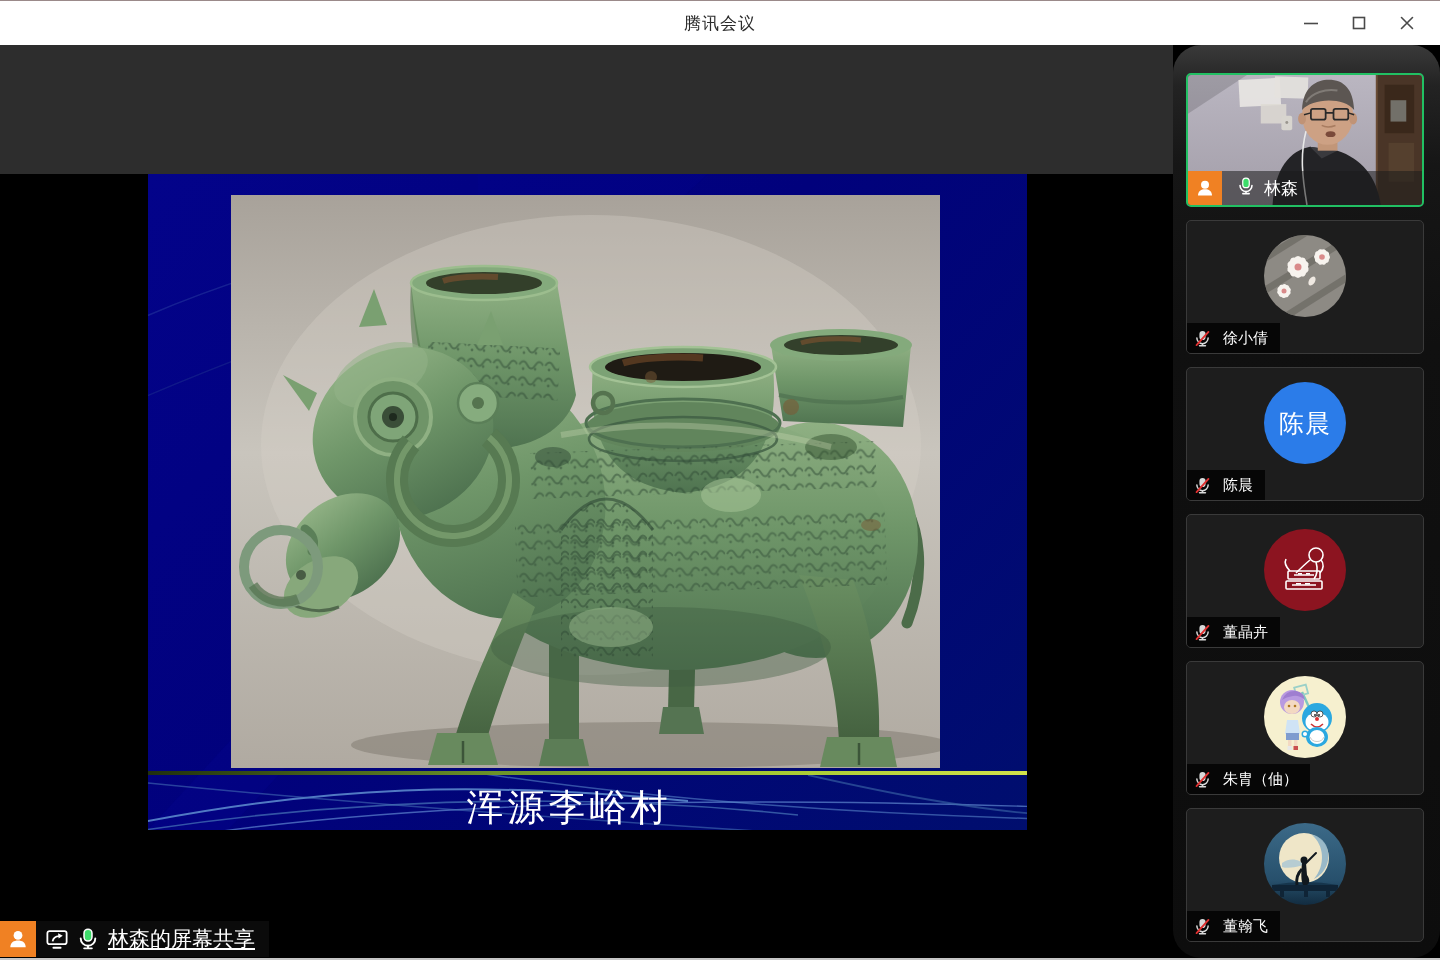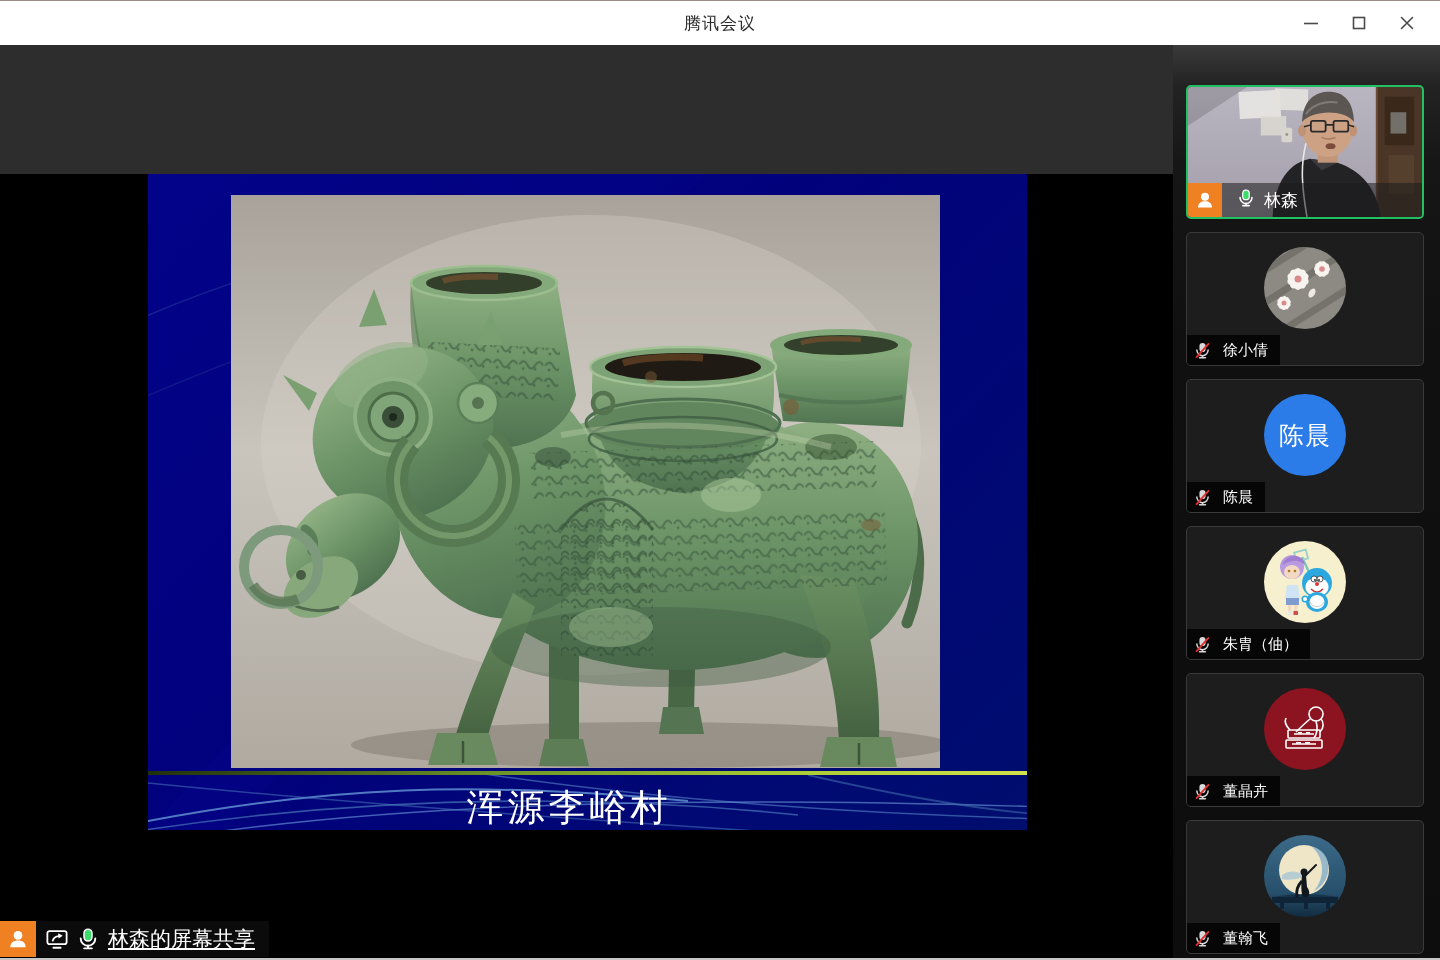--- a/index.html
+++ b/index.html
@@ -45,21 +45,22 @@
   }
   
   .share-banner{position:absolute;left:0;top:876px;height:36px;display:flex;align-items:stretch;}
   .presenter-badge{width:36px;height:36px;background:#f08123;display:flex;align-items:center;justify-content:center;flex:none;}
   .share-rest{display:flex;align-items:center;gap:9px;background:rgba(12,12,12,0.88);padding:0 14px 0 10px;}
   .share-rest .share-text{color:#fff;font-size:21px;white-space:nowrap;text-decoration:underline;}
   
   .sidebar{
     flex:1;position:relative;
     background:linear-gradient(#3a3a3a 0px,#232323 40px,#161616 120px,#101010 300px,#0d0d0d 100%);
-    padding:40px 0 0 13px;
+    padding:28px 0 0 13px;
+    border-radius:28px;
   }
   .tile{
     position:relative;width:238px;height:134px;margin-bottom:13px;
     background:#1d1d1d;border:1px solid #3a3a3a;border-radius:5px;overflow:hidden;
   }
   .tile.speaking{border:2px solid #21c063;}
   .tile .video{position:absolute;left:0;top:0;width:100%;height:100%;}
   .avatar{
     position:absolute;left:50%;top:14px;transform:translateX(-50%);
     width:82px;height:82px;border-radius:50%;overflow:hidden;
@@ -391,20 +392,51 @@
           <svg width="17" height="17" viewBox="0 0 16 16">
               <use href="#ic-mic-off"></use>
             </svg>
           <span>陈晨</span>
         </div>
       </div>
 
       <div class="tile">
         <div class="avatar">
           <svg width="82" height="82" viewBox="0 0 82 82">
+            <rect width="82" height="82" fill="#8c1420"></rect>
+            <g stroke="#ffffff" stroke-width="1.6" fill="none">
+              <circle cx="52" cy="26" r="7"></circle>
+              <path d="M46,31 C40,36 36,40 32,44"></path>
+              <path d="M52,33 C54,40 53,46 50,50"></path>
+              <rect x="24" y="42" width="32" height="8" rx="1"></rect>
+              <rect x="22" y="52" width="36" height="8" rx="1"></rect>
+              <line x1="30" y1="46" x2="50" y2="46"></line>
+              <line x1="28" y1="56" x2="52" y2="56"></line>
+              <path d="M26,42 C22,38 20,34 22,30"></path>
+              <path d="M56,44 C60,40 60,34 57,31"></path>
+            </g>
+            <g fill="#ffffff">
+              <rect x="34" y="44" width="4" height="1.6"></rect>
+                <rect x="42" y="44" width="4" height="1.6"></rect>
+              <rect x="32" y="54" width="5" height="1.6"></rect>
+                <rect x="41" y="54" width="5" height="1.6"></rect>
+            </g>
+          </svg>
+        </div>
+        <div class="chip">
+          <svg width="17" height="17" viewBox="0 0 16 16">
+              <use href="#ic-mic-off"></use>
+            </svg>
+          <span>董晶卉</span>
+        </div>
+      </div>
+
+      <div class="tile">
+        <div class="avatar">
+          <svg width="82" height="82" viewBox="0 0 82 82">
             <rect width="82" height="82" fill="#f6f0cf"></rect>
             <line x1="38" y1="16" x2="50" y2="42" stroke="#7fc8c0" stroke-width="2.5"></line>
             <rect x="31" y="10" width="12" height="9" fill="none" stroke="#9ad0c8" stroke-width="1.8" transform="rotate(-15 37 14)"></rect>
             <circle cx="53" cy="42" r="15" fill="#2ba8e0"></circle>
             <ellipse cx="53" cy="46" rx="11.5" ry="9.5" fill="#ffffff"></ellipse>
             <circle cx="50" cy="38" r="3" fill="#fff" stroke="#333" stroke-width="0.8"></circle>
             <circle cx="56" cy="38" r="3" fill="#fff" stroke="#333" stroke-width="0.8"></circle>
             <circle cx="51" cy="39" r="1" fill="#333"></circle>
               <circle cx="55" cy="39" r="1" fill="#333"></circle>
             <circle cx="53" cy="43" r="2" fill="#d33"></circle>
@@ -431,51 +463,20 @@
           <svg width="17" height="17" viewBox="0 0 16 16">
               <use href="#ic-mic-off"></use>
             </svg>
           <span>朱胄（伷）</span>
         </div>
       </div>
 
       <div class="tile">
         <div class="avatar">
           <svg width="82" height="82" viewBox="0 0 82 82">
-            <rect width="82" height="82" fill="#8c1420"></rect>
-            <g stroke="#ffffff" stroke-width="1.6" fill="none">
-              <circle cx="52" cy="26" r="7"></circle>
-              <path d="M46,31 C40,36 36,40 32,44"></path>
-              <path d="M52,33 C54,40 53,46 50,50"></path>
-              <rect x="24" y="42" width="32" height="8" rx="1"></rect>
-              <rect x="22" y="52" width="36" height="8" rx="1"></rect>
-              <line x1="30" y1="46" x2="50" y2="46"></line>
-              <line x1="28" y1="56" x2="52" y2="56"></line>
-              <path d="M26,42 C22,38 20,34 22,30"></path>
-              <path d="M56,44 C60,40 60,34 57,31"></path>
-            </g>
-            <g fill="#ffffff">
-              <rect x="34" y="44" width="4" height="1.6"></rect>
-                <rect x="42" y="44" width="4" height="1.6"></rect>
-              <rect x="32" y="54" width="5" height="1.6"></rect>
-                <rect x="41" y="54" width="5" height="1.6"></rect>
-            </g>
-          </svg>
-        </div>
-        <div class="chip">
-          <svg width="17" height="17" viewBox="0 0 16 16">
-              <use href="#ic-mic-off"></use>
-            </svg>
-          <span>董晶卉</span>
-        </div>
-      </div>
-
-      <div class="tile">
-        <div class="avatar">
-          <svg width="82" height="82" viewBox="0 0 82 82">
             <defs>
               <linearGradient id="nightG" x1="0" y1="0" x2="0" y2="1">
                 <stop offset="0" stop-color="#3c6a88"></stop>
                   <stop offset="0.7" stop-color="#27506c"></stop>
                   <stop offset="1" stop-color="#122c40"></stop>
               </linearGradient>
             </defs>
             <rect width="82" height="82" fill="url(#nightG)"></rect>
             <circle cx="40" cy="35" r="25" fill="#efe6c8"></circle>
             <path d="M48,12 C60,22 62,42 50,56 C62,50 68,36 62,22 C58,15 52,12 48,12 Z" fill="#8fb4c8" opacity="0.9"></path>

